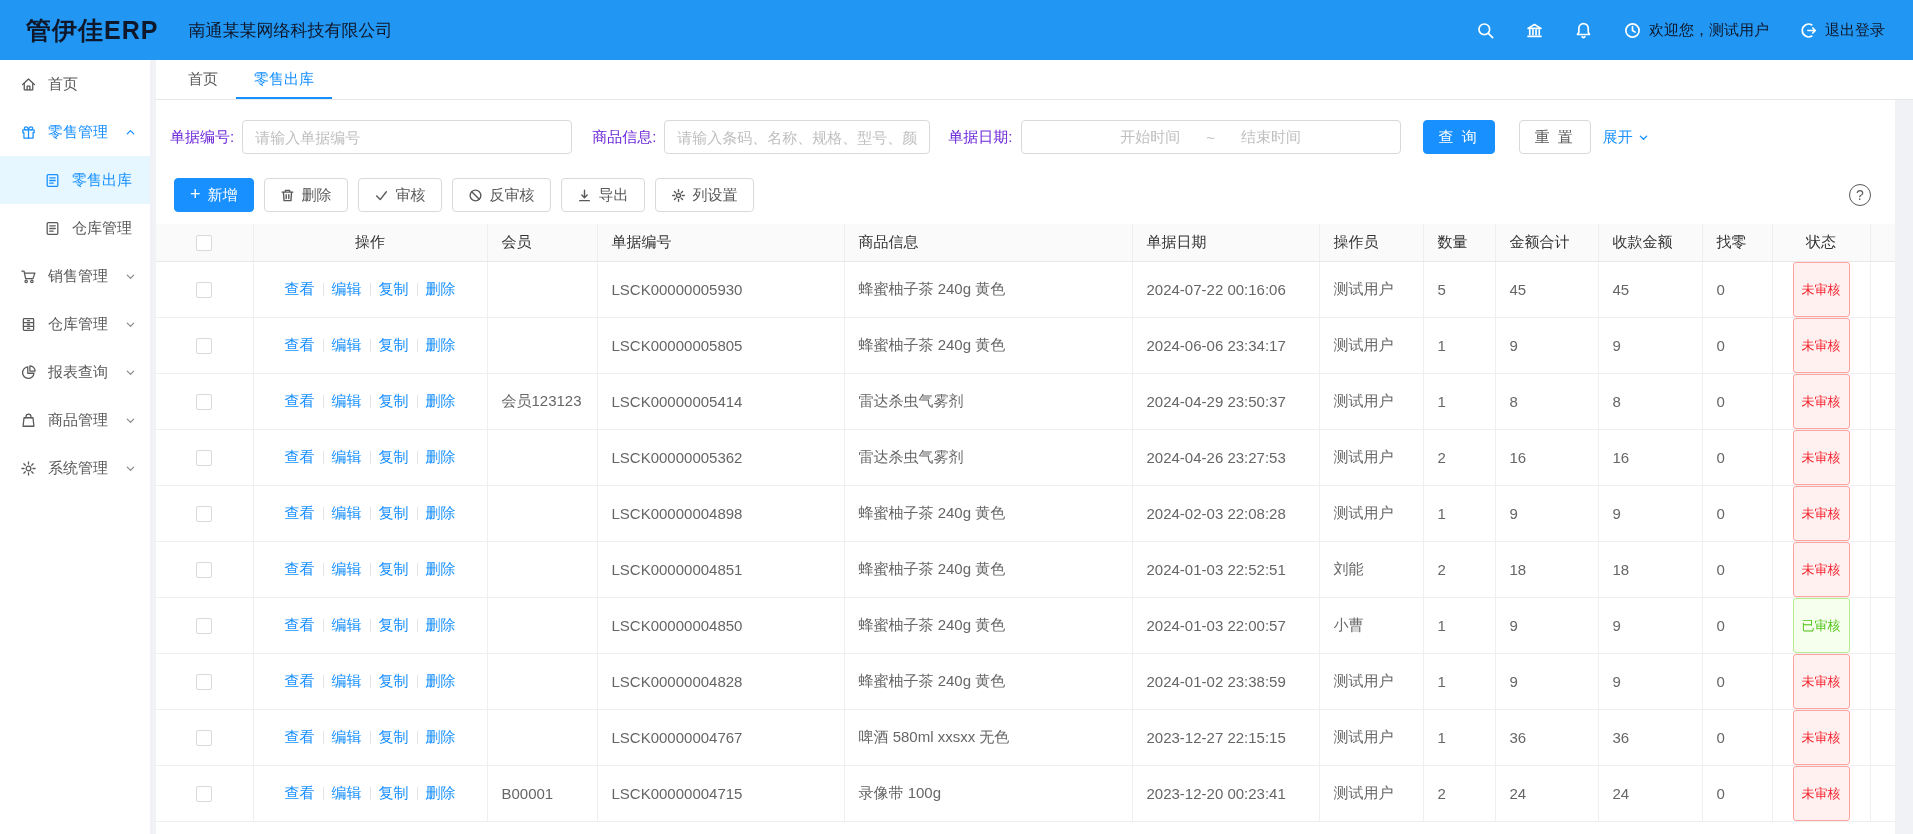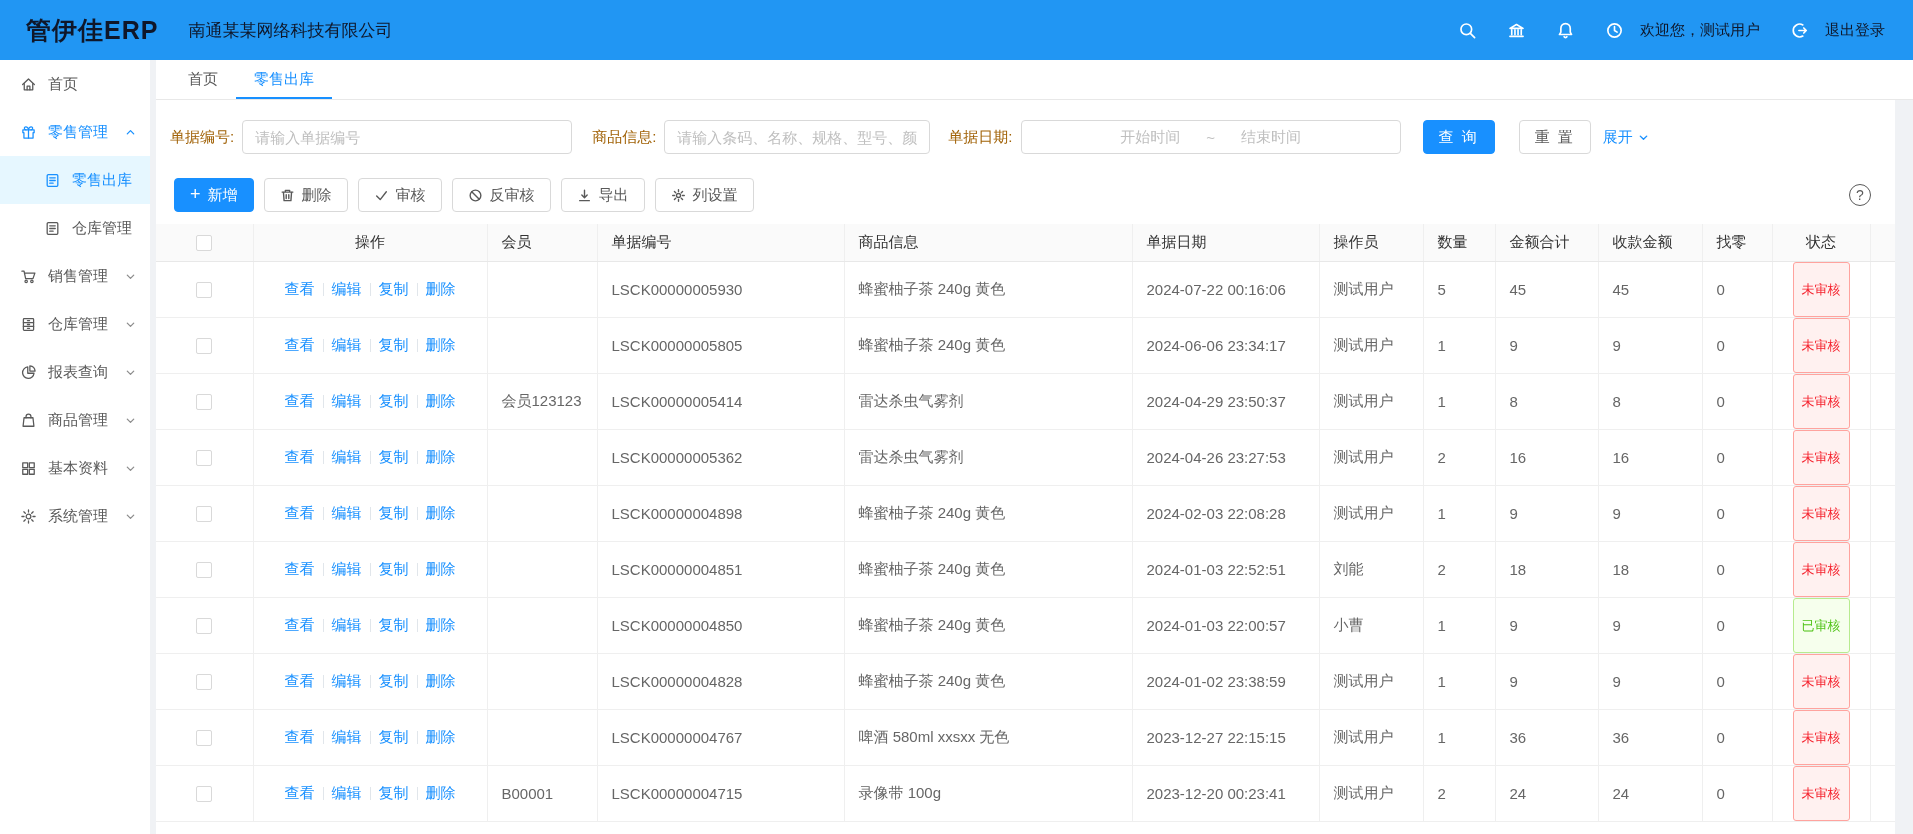--- a/index.html
+++ b/index.html
@@ -6,21 +6,21 @@
 html,body{width:1913px;height:834px;overflow:hidden}
 body{font-family:"Liberation Sans","DejaVu Sans",sans-serif;background:#f0f2f5;color:#595959;font-size:15px}
 svg{display:block}
 
 
 .topbar{height:60px;background:#2196f3;display:flex;align-items:center;color:#0f172a}
 .logo{padding-left:26px;font-size:25px;font-weight:bold;letter-spacing:1px;white-space:nowrap}
 .company{margin-left:30px;font-size:17px}
 .top-right{margin-left:auto;display:flex;align-items:center;gap:30px;padding-right:28px;font-size:15px}
 .tb-icon svg{width:19px;height:19px;stroke:#fff;fill:none;stroke-width:1.4;stroke-linecap:round;stroke-linejoin:round}
-.tb-group{display:flex;align-items:center;gap:16px;cursor:default}
+.tb-group{display:flex;align-items:center;gap:7px;cursor:default}
 
 
 .main{display:flex;height:786px}
 .sidebar{width:150px;background:#fff;flex:none}
 .gutter{width:6px;background:#f0f2f5;flex:none}
 .content{flex:1;display:flex;flex-direction:column;min-width:0}
 
 
 .side-item{height:48px;display:flex;align-items:center;padding-left:20px;gap:11px;color:#595959;cursor:pointer;font-size:15px}
 .side-item .sicon svg{width:17px;height:17px;stroke:currentColor;fill:none;stroke-width:1.2;stroke-linecap:round;stroke-linejoin:round}
@@ -35,21 +35,21 @@
 .tabbar{height:40px;background:#fff;border-bottom:1px solid #e8e8e8;display:flex;padding-left:14px;flex:none}
 .tab{padding:0 18px;line-height:38px;font-size:15px;color:#595959;cursor:pointer;border-bottom:2px solid transparent}
 .tab.active{color:#1890ff;border-bottom-color:#1890ff}
 
 
 .content-body{flex:1;background:#f0f2f5;overflow:hidden}
 .card{background:#fff;margin-right:18px}
 
 
 .filter-row{display:flex;align-items:center;padding:20px 14px 0 14px}
-.f-label{color:#a16207;margin-right:8px;white-space:nowrap}
+.f-label{color:#6d28d9;margin-right:8px;white-space:nowrap}
 .f-input{height:34px;border:1px solid #d9d9d9;border-radius:4px;padding:0 12px;font-size:15px;color:#595959;font-family:inherit;outline:none}
 .f-input::placeholder{color:#bfbfbf}
 .inp-bill{width:330px;margin-right:20px}
 .inp-prod{width:266px;margin-right:18px}
 .date-box{width:380px;height:34px;border:1px solid #d9d9d9;border-radius:4px;display:flex;align-items:center;justify-content:center;gap:26px;color:#bfbfbf;margin-right:22px}
 .btn{height:34px;border:1px solid #d9d9d9;border-radius:4px;background:#fff;color:#595959;font-size:15px;padding:0 15px;display:inline-flex;align-items:center;gap:7px;cursor:pointer;font-family:inherit;white-space:nowrap}
 .btn-primary{background:#1890ff;border-color:#1890ff;color:#fff}
 .q-btn{margin-right:24px;letter-spacing:2px}
 .r-btn{margin-right:12px;letter-spacing:2px}
 .expand{color:#1890ff;display:flex;align-items:center;gap:5px;cursor:pointer}
@@ -225,36 +225,20 @@
       </span>
     </div>
     <div class="side-item">
       <span class="sicon">
         <svg viewBox="0 0 16 16">
             <path d="M3.8 5.4h8.4l.9 8H2.9z"></path>
             <path d="M5.7 5.4V4.2a2.3 2.3 0 0 1 4.6 0v1.2"></path>
           </svg>
       </span>
       <span>商品管理</span>
-      <span class="chev gray">
-        <svg viewBox="0 0 12 12">
-            <path d="M2.5 4.5 6 8l3.5-3.5"></path>
-          </svg>
-      </span>
-    </div>
-    <div class="side-item">
-      <span class="sicon">
-        <svg viewBox="0 0 16 16">
-            <rect x="2.6" y="2.6" width="4.6" height="4.6"></rect>
-            <rect x="8.8" y="2.6" width="4.6" height="4.6"></rect>
-            <rect x="2.6" y="8.8" width="4.6" height="4.6"></rect>
-            <rect x="8.8" y="8.8" width="4.6" height="4.6"></rect>
-          </svg>
-      </span>
-      <span>基本资料</span>
       <span class="chev gray">
         <svg viewBox="0 0 12 12">
             <path d="M2.5 4.5 6 8l3.5-3.5"></path>
           </svg>
       </span>
     </div>
     <div class="side-item">
       <span class="sicon">
         <svg viewBox="0 0 16 16">
             <circle cx="8" cy="8" r="2.2"></circle>

